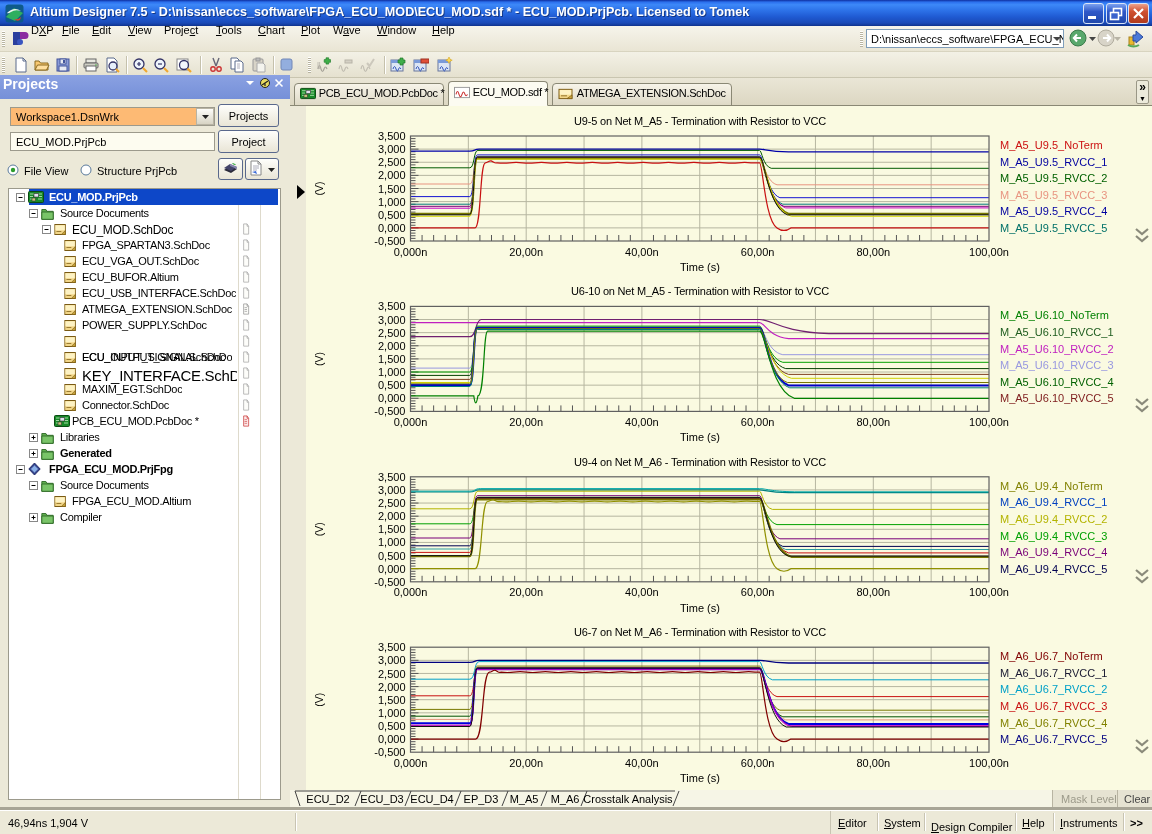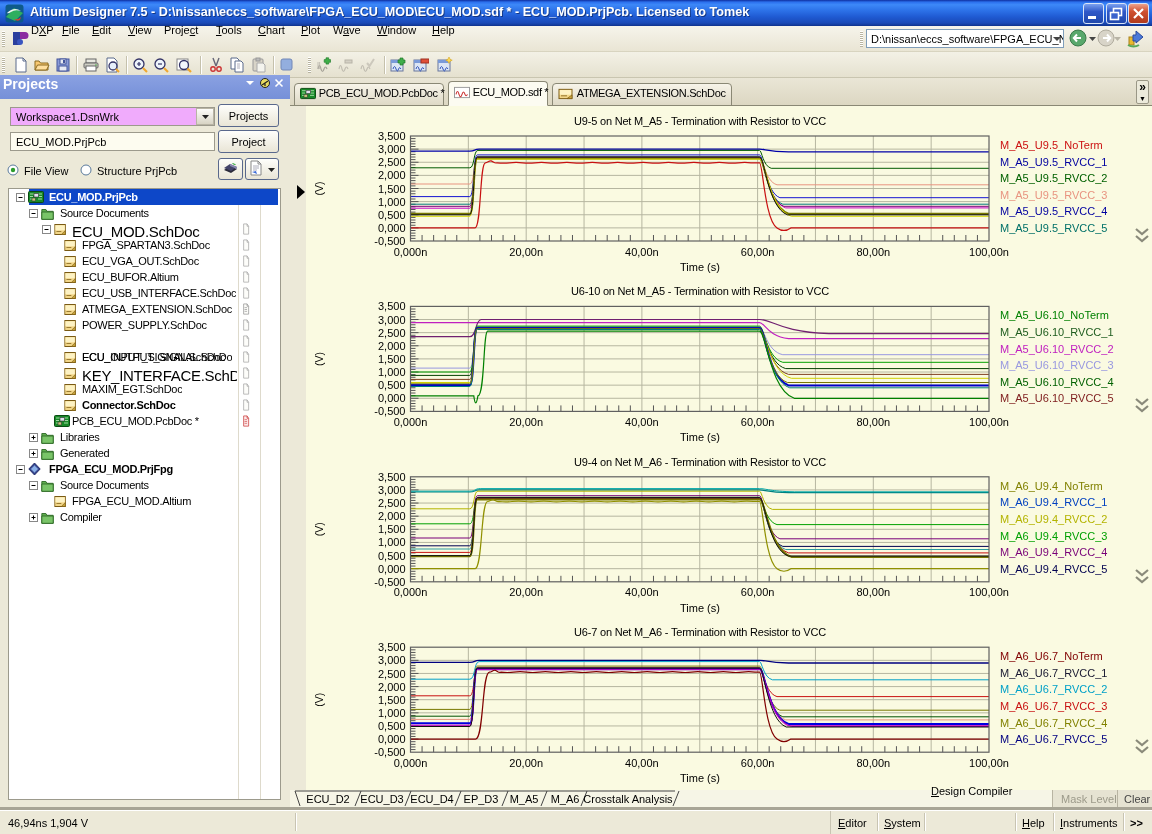--- a/index.html
+++ b/index.html
@@ -190,21 +190,21 @@
 <svg class="abs" style="left:245px;top:80px" width="10" height="6" viewBox="0 0 10 6">
     <path d="M1 1l4 4 4-4z" fill="#fff"></path>
   </svg>
 <svg class="abs" style="left:259px;top:77px" width="12" height="12" viewBox="0 0 12 12">
     <circle cx="6" cy="6" r="4.5" fill="#e8dc60" stroke="#222"></circle>
     <path d="M3 8l6-4M6 9V6" stroke="#222" stroke-width="1.2"></path>
   </svg>
 <svg class="abs" style="left:274px;top:78px" width="10" height="10" viewBox="0 0 10 10">
     <path d="M1.5 1.5l7 7M8.5 1.5l-7 7" stroke="#fff" stroke-width="1.6"></path>
   </svg>
-<div class="abs" style="left:10px;top:107px;width:205px;height:19px;background:#f0abfc;border:1px solid #9c9a8c;font-size:11px;padding:3px 0 0 5px">Workspace1.DsnWrk</div>
+<div class="abs" style="left:10px;top:107px;width:205px;height:19px;background:#fdba74;border:1px solid #9c9a8c;font-size:11px;padding:3px 0 0 5px">Workspace1.DsnWrk</div>
 <div class="abs" style="left:196px;top:108px;width:18px;height:17px;background:linear-gradient(180deg,#fdfdfa,#d8d4c4);border:1px solid #b8b4a4"></div>
 <svg class="abs" style="left:201px;top:114px" width="9" height="6" viewBox="0 0 9 6">
     <path d="M1 1l3.5 4L8 1z" fill="#222"></path>
   </svg>
 <div class="abs" style="left:218px;top:104px;width:61px;height:23px;background:linear-gradient(180deg,#fefefb,#e9e5d6);border:1px solid #59688c;border-radius:3px;text-align:center;padding-top:5px">Projects</div>
 <div class="abs" style="left:10px;top:132px;width:205px;height:19px;background:#fdfcf0;border:1px solid #9c9a8c;font-size:11px;padding:3px 0 0 5px">ECU_MOD.PrjPcb</div>
 <div class="abs" style="left:218px;top:130px;width:61px;height:23px;background:linear-gradient(180deg,#fefefb,#e9e5d6);border:1px solid #59688c;border-radius:3px;text-align:center;padding-top:5px">Project</div>
 <svg class="abs" style="left:7px;top:164px" width="12" height="12" viewBox="0 0 12 12">
     <circle cx="6" cy="6" r="5" fill="#fff" stroke="#5a7a9c"></circle>
     <circle cx="6" cy="6" r="2.2" fill="#2c9c2c"></circle>
@@ -258,21 +258,21 @@
     <svg style="position:absolute;left:33px;top:36px" width="9" height="9" viewBox="0 0 9 9">
       <rect x="0.5" y="0.5" width="8" height="8" fill="#fff" stroke="#888"></rect>
       <path d="M2.5 4.5h4" stroke="#000"></path>
     </svg>
     <div style="position:absolute;left:45px;top:33px;width:13px;height:14px"><svg width="13" height="14" viewBox="0 0 16 14" preserveAspectRatio="none">
         <rect x="1" y="2.5" width="13" height="10" fill="#f2d688" stroke="#7a5a14"></rect>
         <rect x="1.8" y="3.3" width="11.4" height="5" fill="#fdf2c4"></rect>
         <path d="M9 12.5l5 0 0-4z" fill="#caa53c" stroke="#7a5a14" stroke-width="0.7"></path>
         <path d="M3 9.5h6" stroke="#7a5a14" stroke-width="0.8"></path>
       </svg></div>
-    <div style="position:absolute;left:63px;top:34px;font-size:15px;letter-spacing:-0.3px;font-weight:normal;color:#000;white-space:nowrap;max-width:165px;overflow:hidden">ECU_MOD.SchDoc</div>
+    <div style="position:absolute;left:63px;top:34px;font-size:12px;letter-spacing:-0.3px;font-weight:normal;color:#000;white-space:nowrap;max-width:165px;overflow:hidden">ECU_MOD.SchDoc</div>
     <div style="position:absolute;left:234px;top:34px;width:10px;height:13px"><svg width="10" height="13" viewBox="0 0 16 14" preserveAspectRatio="none">
         <path d="M1 1h5.5l2.5 2.5V12H1z" fill="#fdfdfa" stroke="#aaa"></path>
         <path d="M6.5 1v2.5H9" fill="none" stroke="#aaa"></path>
       </svg></div>
     <div style="position:absolute;left:55px;top:49px;width:13px;height:14px"><svg width="13" height="14" viewBox="0 0 16 14" preserveAspectRatio="none">
         <rect x="1" y="2.5" width="13" height="10" fill="#f2d688" stroke="#7a5a14"></rect>
         <rect x="1.8" y="3.3" width="11.4" height="5" fill="#fdf2c4"></rect>
         <path d="M9 12.5l5 0 0-4z" fill="#caa53c" stroke="#7a5a14" stroke-width="0.7"></path>
         <path d="M3 9.5h6" stroke="#7a5a14" stroke-width="0.8"></path>
       </svg></div>
@@ -380,21 +380,21 @@
     <div style="position:absolute;left:234px;top:194px;width:10px;height:13px"><svg width="10" height="13" viewBox="0 0 16 14" preserveAspectRatio="none">
         <path d="M1 1h5.5l2.5 2.5V12H1z" fill="#fdfdfa" stroke="#aaa"></path>
         <path d="M6.5 1v2.5H9" fill="none" stroke="#aaa"></path>
       </svg></div>
     <div style="position:absolute;left:55px;top:209px;width:13px;height:14px"><svg width="13" height="14" viewBox="0 0 16 14" preserveAspectRatio="none">
         <rect x="1" y="2.5" width="13" height="10" fill="#f2d688" stroke="#7a5a14"></rect>
         <rect x="1.8" y="3.3" width="11.4" height="5" fill="#fdf2c4"></rect>
         <path d="M9 12.5l5 0 0-4z" fill="#caa53c" stroke="#7a5a14" stroke-width="0.7"></path>
         <path d="M3 9.5h6" stroke="#7a5a14" stroke-width="0.8"></path>
       </svg></div>
-    <div style="position:absolute;left:73px;top:210px;font-size:11px;letter-spacing:-0.3px;font-weight:bold;color:#000;white-space:nowrap;max-width:155px;overflow:hidden">Connector.SchDoc</div>
+    <div style="position:absolute;left:73px;top:210px;font-size:11px;letter-spacing:-0.3px;font-weight:normal;color:#000;white-space:nowrap;max-width:155px;overflow:hidden">Connector.SchDoc</div>
     <div style="position:absolute;left:234px;top:210px;width:10px;height:13px"><svg width="10" height="13" viewBox="0 0 16 14" preserveAspectRatio="none">
         <path d="M1 1h5.5l2.5 2.5V12H1z" fill="#fdfdfa" stroke="#aaa"></path>
         <path d="M6.5 1v2.5H9" fill="none" stroke="#aaa"></path>
       </svg></div>
     <div style="position:absolute;left:45px;top:225px;width:16px;height:14px"><svg width="16" height="14" viewBox="0 0 16 14" preserveAspectRatio="none">
         <rect x="0.5" y="1.5" width="15" height="11" rx="1" fill="#188a28" stroke="#0a4a12"></rect>
         <path d="M2 4h4M2 6.5h3M2 9h5M10 4h4M11 6.5h3M10 9h4" stroke="#aee2ae" stroke-width="0.9"></path>
         <rect x="6" y="3.5" width="4.5" height="3.5" fill="#e0e0ec" stroke="#333" stroke-width="0.6"></rect>
         <rect x="4" y="8" width="3.5" height="3" fill="#c8c87c" stroke="#333" stroke-width="0.6"></rect>
       </svg></div>
@@ -414,21 +414,21 @@
       </svg></div>
     <div style="position:absolute;left:51px;top:242px;font-size:11px;letter-spacing:-0.3px;font-weight:normal;color:#000;white-space:nowrap;max-width:177px;overflow:hidden">Libraries</div>
     <svg style="position:absolute;left:20px;top:260px" width="9" height="9" viewBox="0 0 9 9">
       <rect x="0.5" y="0.5" width="8" height="8" fill="#fff" stroke="#888"></rect>
       <path d="M2.5 4.5h4M4.5 2.5v4" stroke="#000"></path>
     </svg>
     <div style="position:absolute;left:32px;top:257px;width:13px;height:14px"><svg width="13" height="14" viewBox="0 0 16 14" preserveAspectRatio="none">
         <path d="M1 3.5h5l1.3 1.8H15v8H1z" fill="#5fae4f" stroke="#2f6a28"></path>
         <path d="M1 6h14v7.3H1z" fill="#79c468" stroke="#2f6a28"></path>
       </svg></div>
-    <div style="position:absolute;left:51px;top:258px;font-size:11px;letter-spacing:-0.3px;font-weight:normal;color:#000;white-space:nowrap;max-width:177px;overflow:hidden">Generated</div>
+    <div style="position:absolute;left:51px;top:258px;font-size:11px;letter-spacing:-0.3px;font-weight:bold;color:#000;white-space:nowrap;max-width:177px;overflow:hidden">Generated</div>
     <svg style="position:absolute;left:7px;top:276px" width="9" height="9" viewBox="0 0 9 9">
       <rect x="0.5" y="0.5" width="8" height="8" fill="#fff" stroke="#888"></rect>
       <path d="M2.5 4.5h4" stroke="#000"></path>
     </svg>
     <div style="position:absolute;left:19px;top:273px;width:13px;height:14px"><svg width="13" height="14" viewBox="0 0 16 14" preserveAspectRatio="none">
         <path d="M8 1L15 7 8 13 1 7z" fill="#3a4a9c" stroke="#16205c"></path>
         <path d="M8 3L13 7 8 11 3 7z" fill="#8ab0e8" stroke="#16205c" stroke-width="0.6"></path>
       </svg></div>
     <div style="position:absolute;left:40px;top:274px;font-size:11px;letter-spacing:-0.3px;font-weight:bold;color:#000;white-space:nowrap;max-width:188px;overflow:hidden">FPGA_ECU_MOD.PrjFpg</div>
     <svg style="position:absolute;left:20px;top:292px" width="9" height="9" viewBox="0 0 9 9">
@@ -654,20 +654,20 @@
   </svg>
 <div class="abs" style="left:1052px;top:790px;width:100px;height:18px;background:#e6e3d2;border-left:1px solid #b8b4a2;color:#9c9a8a;padding:3px 0 0 8px">Mask Level</div>
 <div class="abs" style="left:1117px;top:790px;width:35px;height:18px;background:#e6e3d2;border-left:1px solid #b8b4a2;color:#444;padding:3px 0 0 6px">Clear</div>
 <div class="abs" style="left:0;top:807px;width:1152px;height:3px;background:#a8a596"></div>
 <div class="abs" style="left:0;top:810px;width:1152px;height:24px;background:#ece9d8;border-top:1px solid #fff"></div>
 <div class="abs" style="left:8px;top:817px;color:#000">46,94ns 1,904 V</div>
 <div class="abs" style="left:295px;top:813px;width:1px;height:18px;background:#c8c4b2;box-shadow:1px 0 0 #fff"></div>
 <div class="abs" style="left:830px;top:811px;width:295px;height:23px;border-left:1px solid #c8c4b2"></div>
 <div class="abs" style="left:838px;top:817px"><u>E</u>ditor</div>
 <div class="abs" style="left:884px;top:817px"><u>S</u>ystem</div>
-<div class="abs" style="left:931px;top:785px"><u>D</u>esign Compiler</div>
+<div class="abs" style="left:931px;top:821px"><u>D</u>esign Compiler</div>
 <div class="abs" style="left:1022px;top:817px"><u>H</u>elp</div>
 <div class="abs" style="left:1060px;top:817px"><u>I</u>nstruments</div>
 <div class="abs" style="left:877px;top:813px;width:1px;height:18px;background:#c8c4b2;box-shadow:1px 0 0 #fff"></div>
 <div class="abs" style="left:924px;top:813px;width:1px;height:18px;background:#c8c4b2;box-shadow:1px 0 0 #fff"></div>
 <div class="abs" style="left:1015px;top:813px;width:1px;height:18px;background:#c8c4b2;box-shadow:1px 0 0 #fff"></div>
 <div class="abs" style="left:1053px;top:813px;width:1px;height:18px;background:#c8c4b2;box-shadow:1px 0 0 #fff"></div>
 <div class="abs" style="left:1123px;top:813px;width:1px;height:18px;background:#c8c4b2;box-shadow:1px 0 0 #fff"></div>
 <div class="abs" style="left:1130px;top:817px;font-weight:bold">&gt;&gt;</div>
 </body></html>

